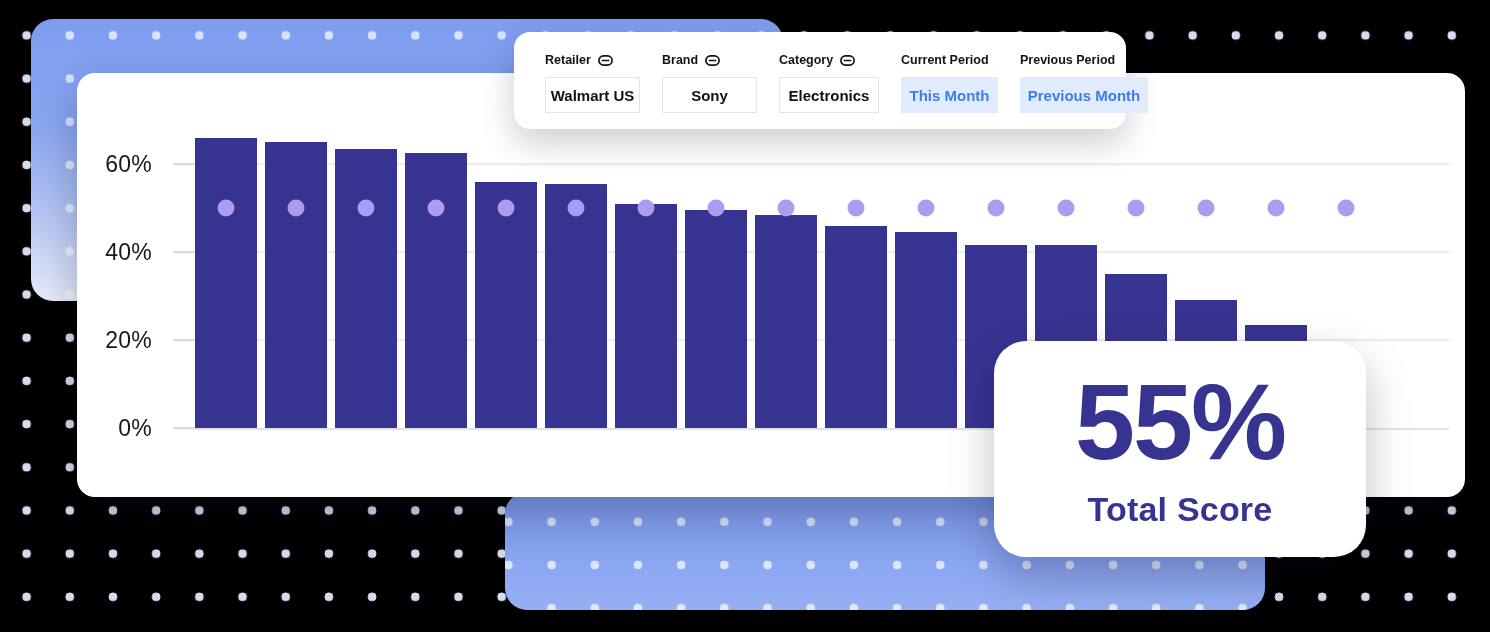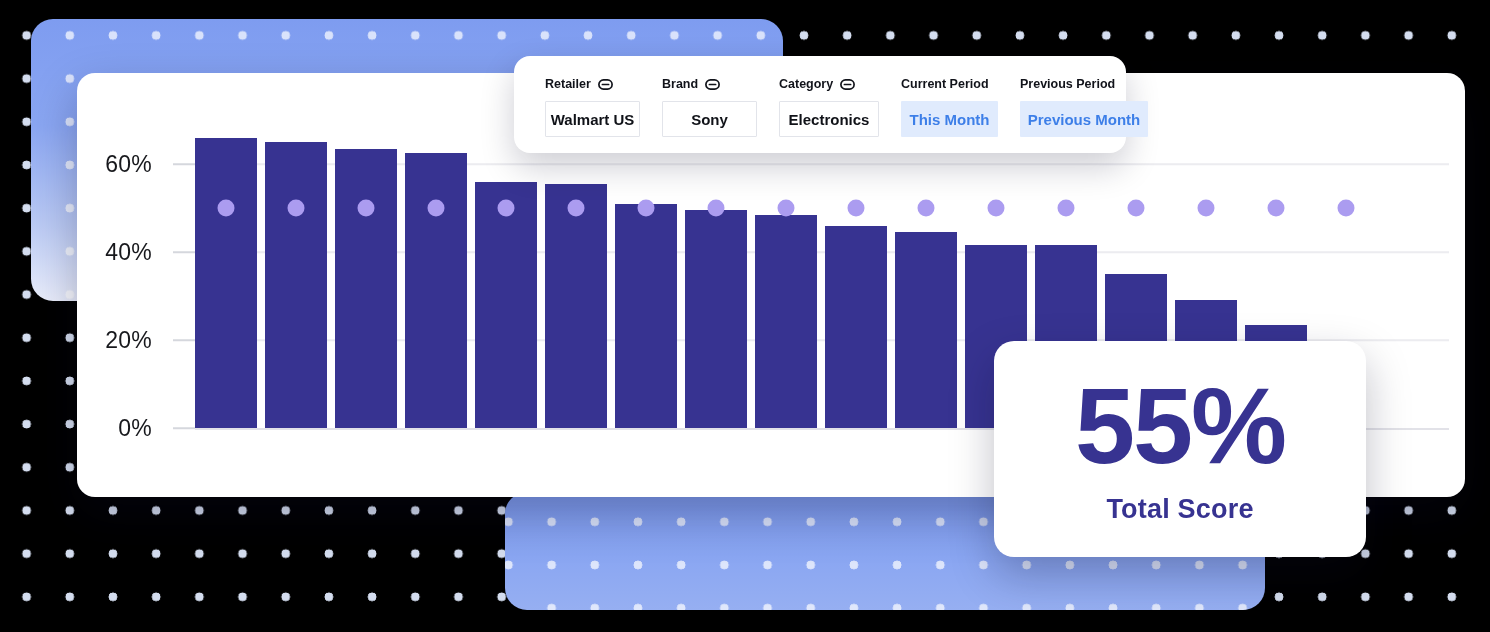--- a/index.html
+++ b/index.html
@@ -65,21 +65,21 @@
     position:absolute;width:17px;height:17px;border-radius:50%;
     background:#ab9cf0;transform:translate(-50%,-50%);
   }
 
   
   #filters-card{
     position:absolute;left:514px;top:32px;width:612px;height:97px;
     background:#fff;border-radius:16px;
     box-shadow:0 14px 34px rgba(10,12,40,.20);
     display:flex;align-items:flex-start;gap:22px;
-    padding:21px 0 0 31px;box-sizing:border-box;margin-top:24px;
+    padding:21px 0 0 31px;box-sizing:border-box;
   }
   .filter-group{display:flex;flex-direction:column;}
   .filter-head{
     display:flex;align-items:center;gap:7px;
     font-size:12.5px;font-weight:bold;color:#11131a;margin-bottom:10px;
     white-space:nowrap;
   }
   .link-icon{display:inline-flex;align-items:center;}
   .filter-box{
     height:36px;border:1.6px solid #e2e4ea;border-radius:1px;background:#fff;
@@ -92,29 +92,29 @@
   }
   #filter-retailer .filter-box{width:95px;}
   #filter-category .filter-box{width:100px;}
   #filter-brand .filter-box{width:95px;}
   #filter-current .filter-box{width:97px;}
   #filter-previous .filter-box{width:128px;}
 
   
   #score-card{
     position:absolute;left:994px;top:341px;width:372px;height:216px;
-    background:#fff;border-radius:20px;
+    background:#fff;border-radius:32px;
     box-shadow:0 18px 44px rgba(10,12,40,.26);
     display:flex;flex-direction:column;align-items:center;justify-content:center;gap:8px;
   }
   #score-value{
     font-size:108px;font-weight:bold;color:#373391;line-height:.98;
     letter-spacing:-2px;margin-bottom:8px;
   }
-  #score-label{font-size:27px;font-weight:bold;color:#373391;letter-spacing:.2px;}
+  #score-label{font-size:34px;font-weight:bold;color:#373391;letter-spacing:.2px;}
 </style>
 </head>
 <body>
 
 <div id="dots"></div>
 
 <div class="bluepanel" id="bluepanel-top">
   <div class="panel-dots"></div>
 </div>
 <div class="bluepanel" id="bluepanel-bottom">

